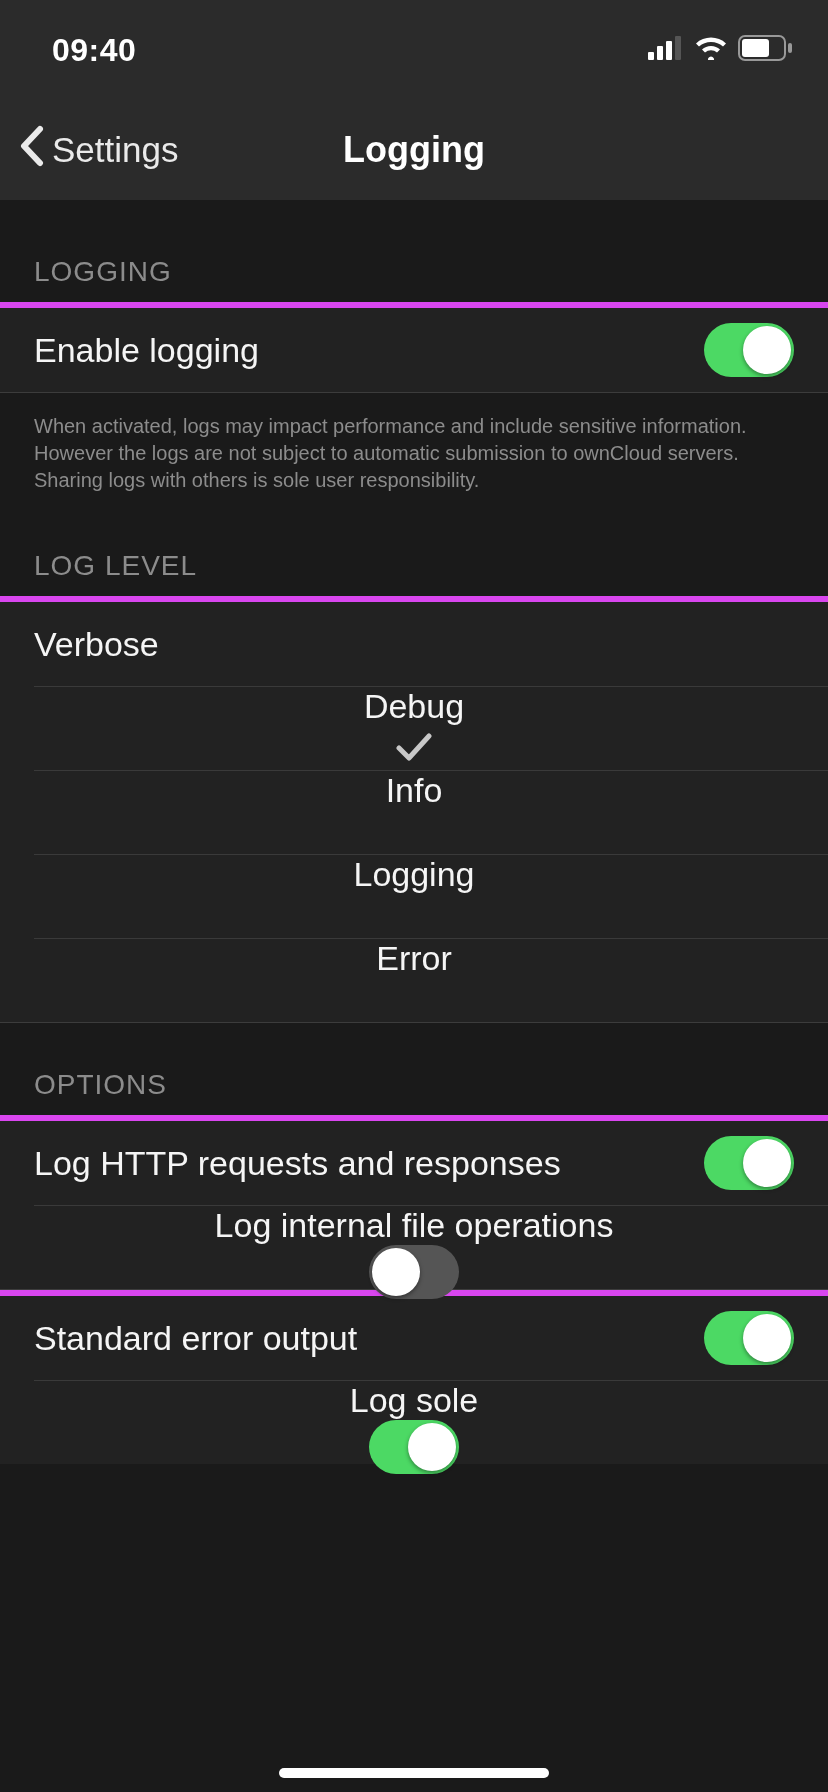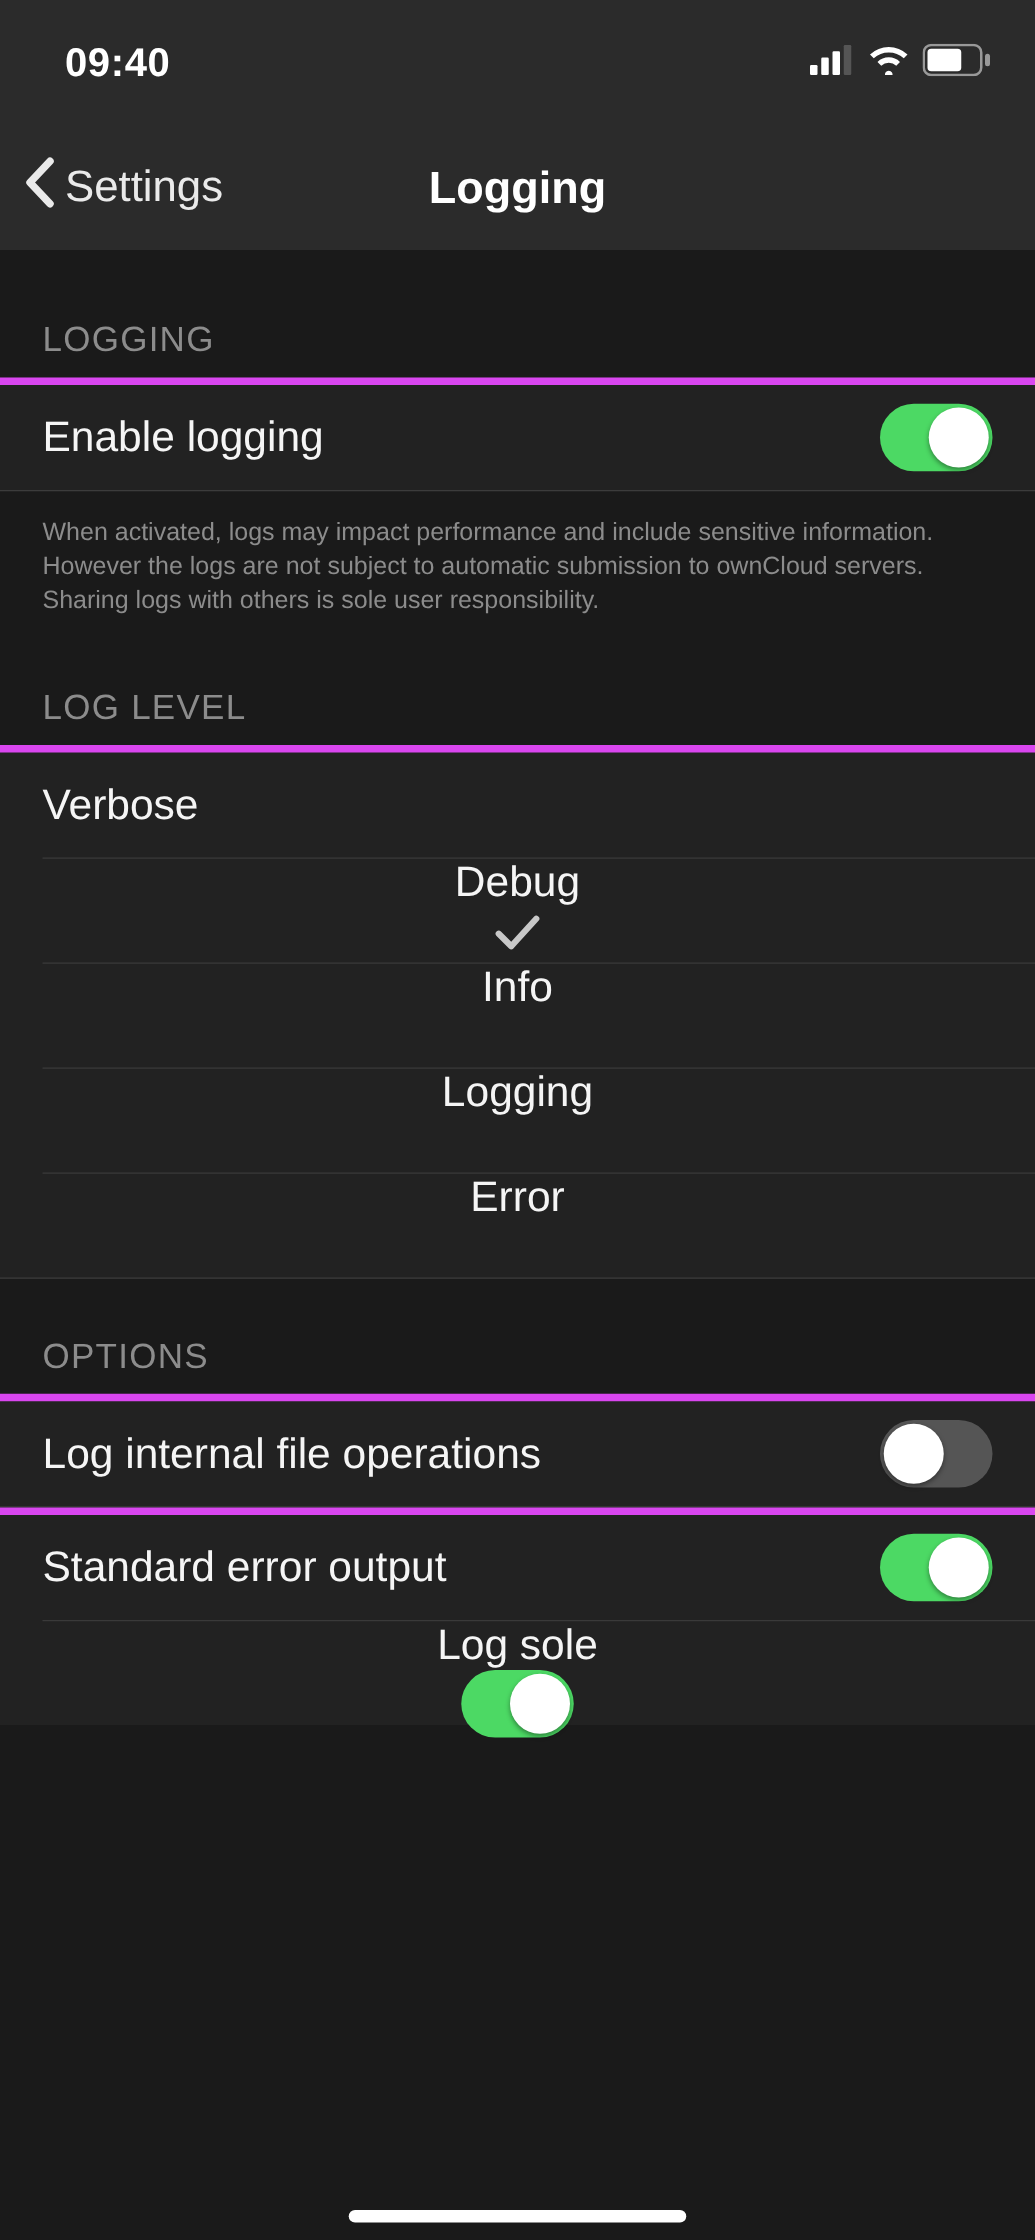--- a/index.html
+++ b/index.html
@@ -197,20 +197,26 @@
       <span>Logging</span>
     </div>
     <div class="row">
       <span>Error</span>
     </div>
   </div>
 
   <div class="section-header">OPTIONS</div>
   <div class="group">
     <div class="row">
+      <span>Log HTTP requests and responses</span>
+      <div class="switch on">
+          <div class="knob"></div>
+        </div>
+    </div>
+    <div class="row">
       <span>Log internal file operations</span>
       <div class="switch off">
           <div class="knob"></div>
         </div>
     </div>
   </div>
 
   <div class="group" style="border-bottom:none;">
     <div class="row">
       <span>Standard error output</span>

